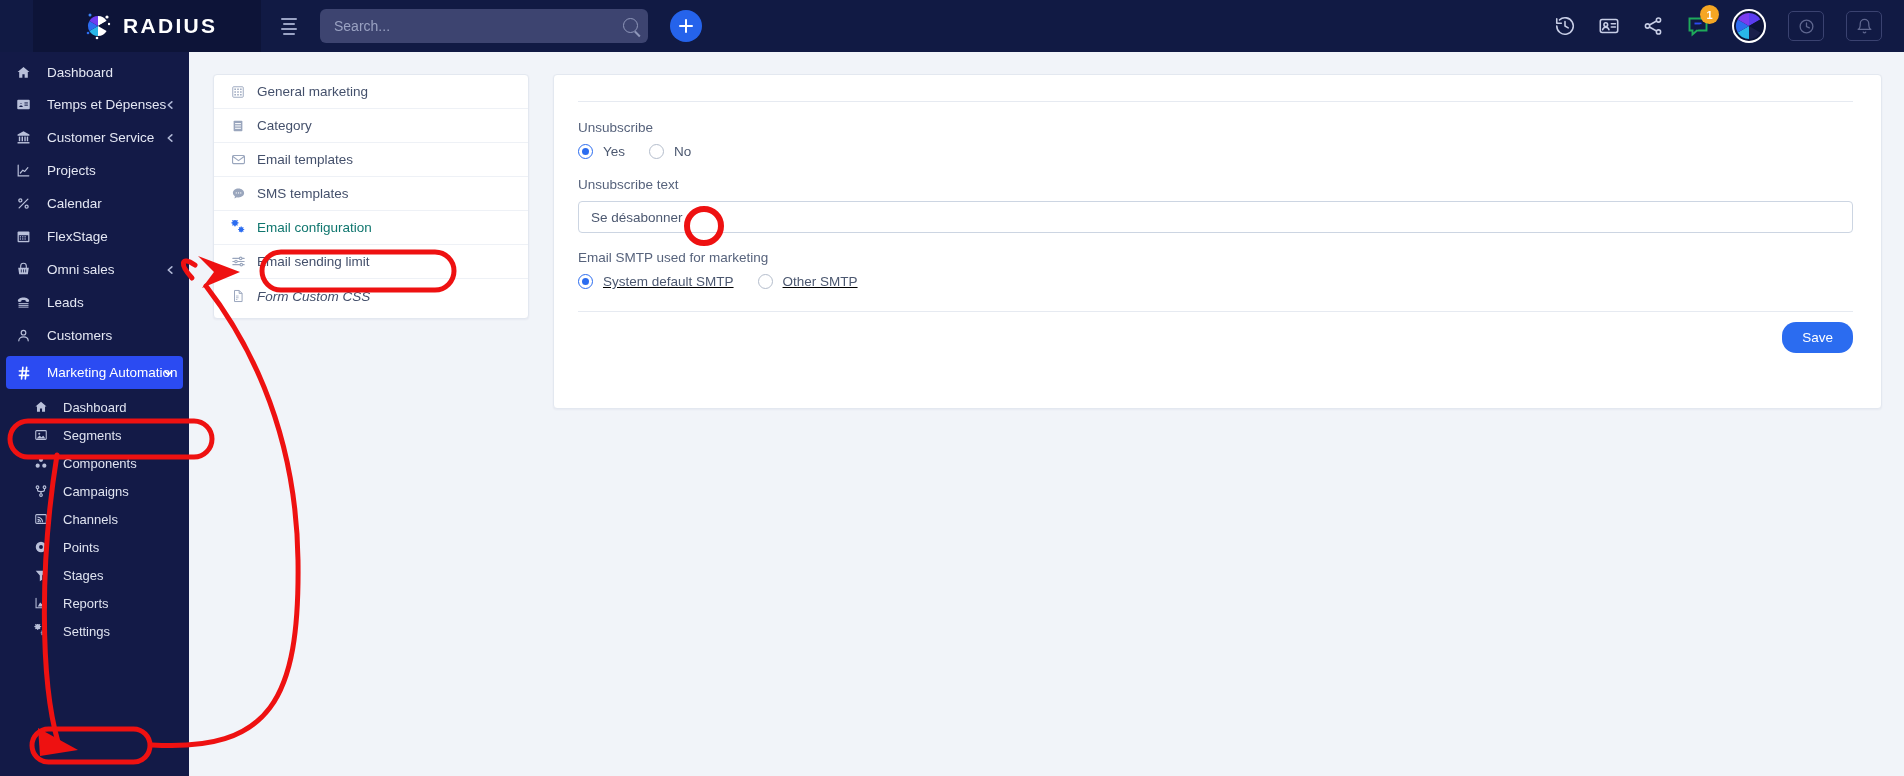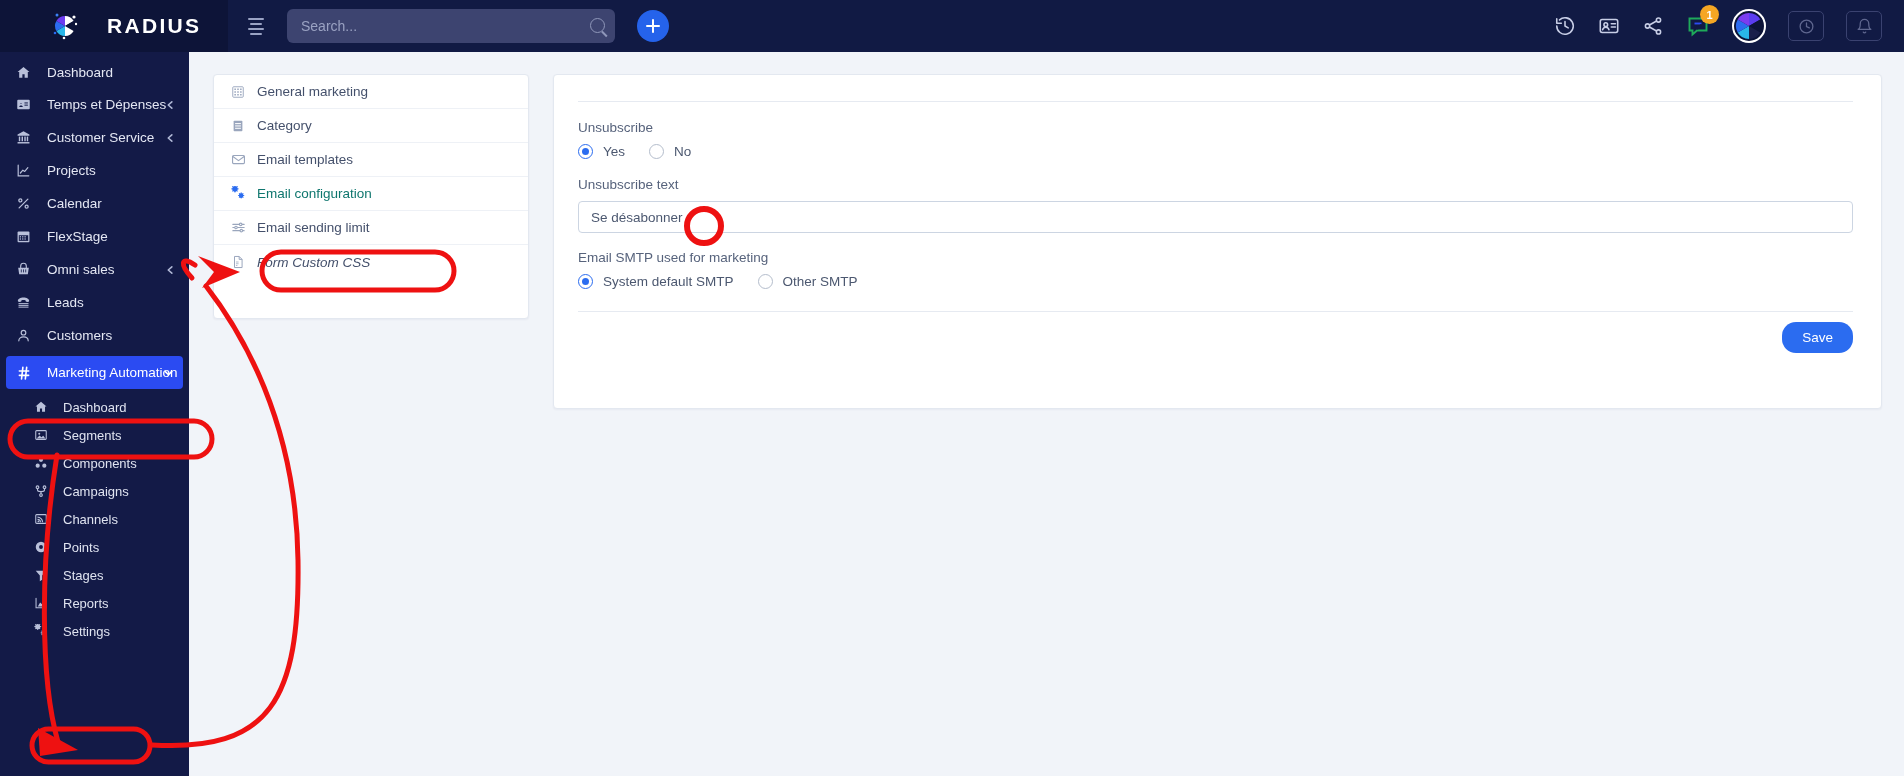--- a/index.html
+++ b/index.html
@@ -11,21 +11,21 @@
   }
   #app { position: relative; width: 1904px; height: 776px; }
 
   
   .topbar {
     position: absolute; left: 0; top: 0; width: 1904px; height: 52px;
     background: #111a44; display: flex; align-items: center; z-index: 30;
   }
   .brand {
     width: 228px; height: 52px; background: #0d1438;
-    display: flex; align-items: center; gap: 27px; padding-left: 50px;
+    display: flex; align-items: center; gap: 10px; padding-left: 50px; margin-left: 33px;
   }
   .brand-logo { width: 30px; height: 30px; position: relative; flex: 0 0 auto; }
   .brand-name {
     color: #ffffff; font-size: 21px; font-weight: bold; letter-spacing: 2.3px;
   }
   .hamburger {
     width: 40px; margin-left: 8px; display: flex; flex-direction: column;
     gap: 3px; align-items: center; cursor: pointer;
   }
   .hamburger i { display: block; height: 2px; background: #9aa3c4; border-radius: 1px; }
@@ -566,20 +566,33 @@
       <div class="menu-row">
         <span class="m-icon">
           <svg width="15" height="15" viewBox="0 0 24 24" fill="none" stroke="#9aa6bd" stroke-width="1.8">
             <rect x="2.5" y="5.5" width="19" height="13" rx="1.6"></rect>
               <polyline points="2.5 6.8 12 13.8 21.5 6.8" stroke-linejoin="round"></polyline>
           </svg>
         </span>
         <span>Email templates</span>
       </div>
 
+      <div class="menu-row">
+        <span class="m-icon">
+          <svg width="15" height="15" viewBox="0 0 24 24" fill="#9aa6bd">
+            <path d="M12 4C6.8 4 3 7.1 3 10.9c0 2.2 1.3 4.1 3.3 5.4L5.5 20l3.9-2.1c.8.2 1.7.3 2.6.3 5.2 0 9-3.1 9-6.9S17.2 4 12 4z"></path>
+            <g fill="#fff">
+                <circle cx="8.4" cy="11" r="1"></circle>
+                <circle cx="12" cy="11" r="1"></circle>
+                <circle cx="15.6" cy="11" r="1"></circle>
+              </g>
+          </svg>
+        </span>
+        <span>SMS templates</span>
+      </div>
 
       <div class="menu-row selected">
         <span class="m-icon">
           <svg width="16" height="16" viewBox="0 0 24 24" fill="#2b6cf0">
             <g transform="translate(-1.5,-2) scale(0.62)">
               <path d="M12 7.2a4.8 4.8 0 1 0 0 9.6 4.8 4.8 0 0 0 0-9.6zm0 7a2.2 2.2 0 1 1 0-4.4 2.2 2.2 0 0 1 0 4.4z"></path>
               <path d="M11 1h2l.4 2.6 2 .9 2.2-1.5 1.4 1.4-1.5 2.2.9 2L21 9v2l-2.6.4-.9 2 1.5 2.2-1.4 1.4-2.2-1.5-2 .9L13 19h-2l-.4-2.6-2-.9-2.2 1.5-1.4-1.4 1.5-2.2-.9-2L3 11V9l2.6-.4.9-2L5 4.4l1.4-1.4 2.2 1.5 2-.9z"></path>
             </g>
             <g transform="translate(9,9) scale(0.52)">
               <path d="M12 7.2a4.8 4.8 0 1 0 0 9.6 4.8 4.8 0 0 0 0-9.6zm0 7a2.2 2.2 0 1 1 0-4.4 2.2 2.2 0 0 1 0 4.4z"></path>
@@ -628,21 +641,21 @@
         <span class="radio on"></span>
         <span class="radio-label">Yes</span>
         <span class="radio"></span>
         <span class="radio-label">No</span>
       </div>
 
       <div class="field-label">Unsubscribe text</div>
       <input class="text-input" type="text" value="Se désabonner" style="">
 
       <div class="field-label">Email SMTP used for marketing</div>
-      <div class="radio-row" style="margin-bottom:12px;">
+      <div class="radio-row" style="margin-bottom:12px;text-decoration:underline;">
         <span class="radio on"></span>
         <span class="radio-label">System default SMTP</span>
         <span class="radio"></span>
         <span class="radio-label">Other SMTP</span>
       </div>
 
       <div class="hr" style="margin-top:22px;margin-bottom:0;"></div>
       <div class="save-row">
         <button class="save-btn">Save</button>
       </div>

